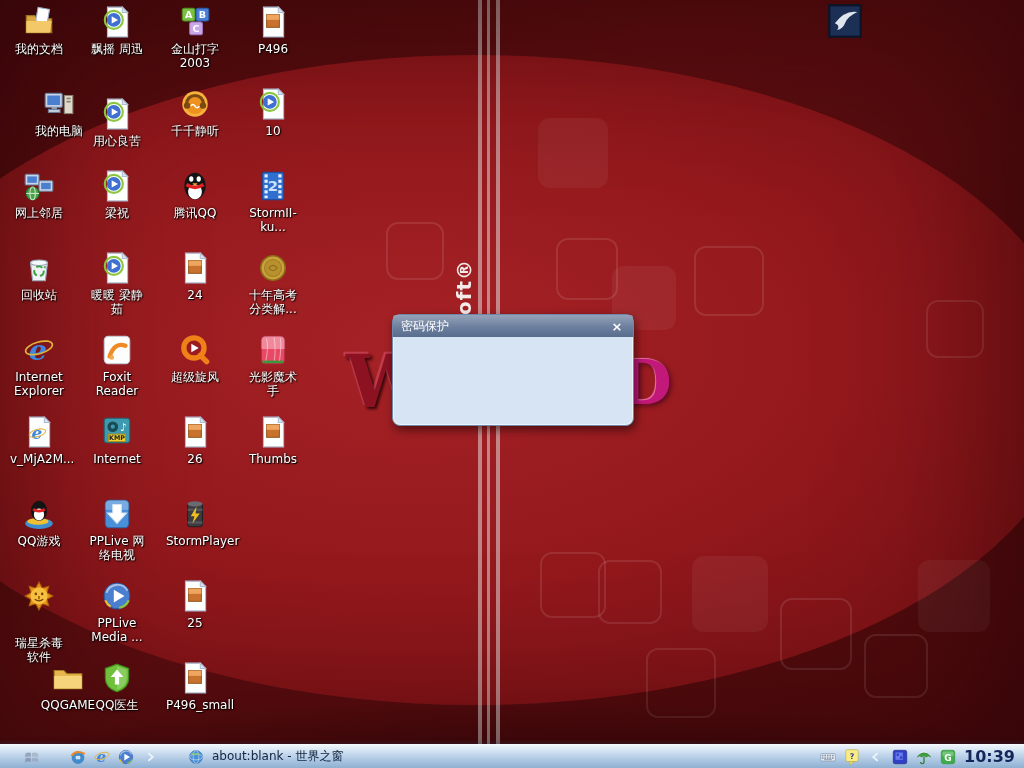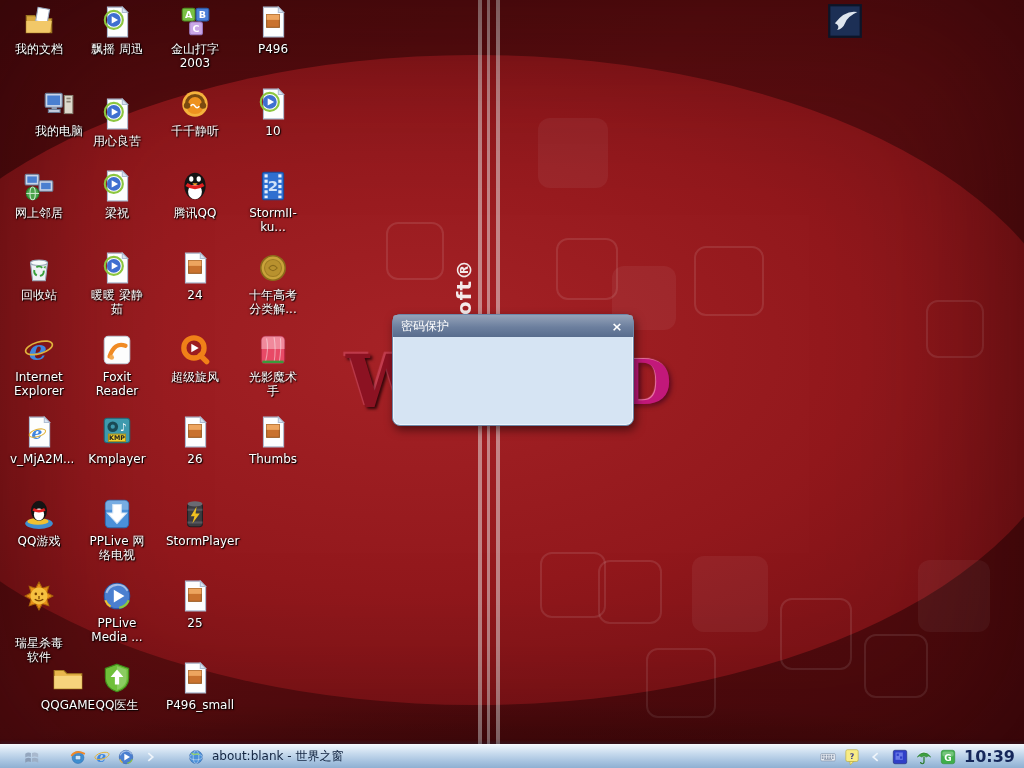--- a/index.html
+++ b/index.html
@@ -447,21 +447,21 @@
       <div class="desk-icon" style="left: 0px; top: 415px;">
         <svg class="dico">
           <use href="#sym-ie-file"></use>
         </svg>
         <span class="dlabel">v_MjA2M...</span>
       </div>
       <div class="desk-icon" style="left: 78px; top: 415px;">
         <svg class="dico">
           <use href="#sym-kmplayer"></use>
         </svg>
-        <span class="dlabel">Kmplayer</span>
+        <span class="dlabel">Internet</span>
       </div>
       <div class="desk-icon" style="left: 156px; top: 415px;">
         <svg class="dico">
           <use href="#sym-image-file"></use>
         </svg>
         <span class="dlabel">26</span>
       </div>
       <div class="desk-icon" style="left: 234px; top: 415px;">
         <svg class="dico">
           <use href="#sym-image-file"></use>

